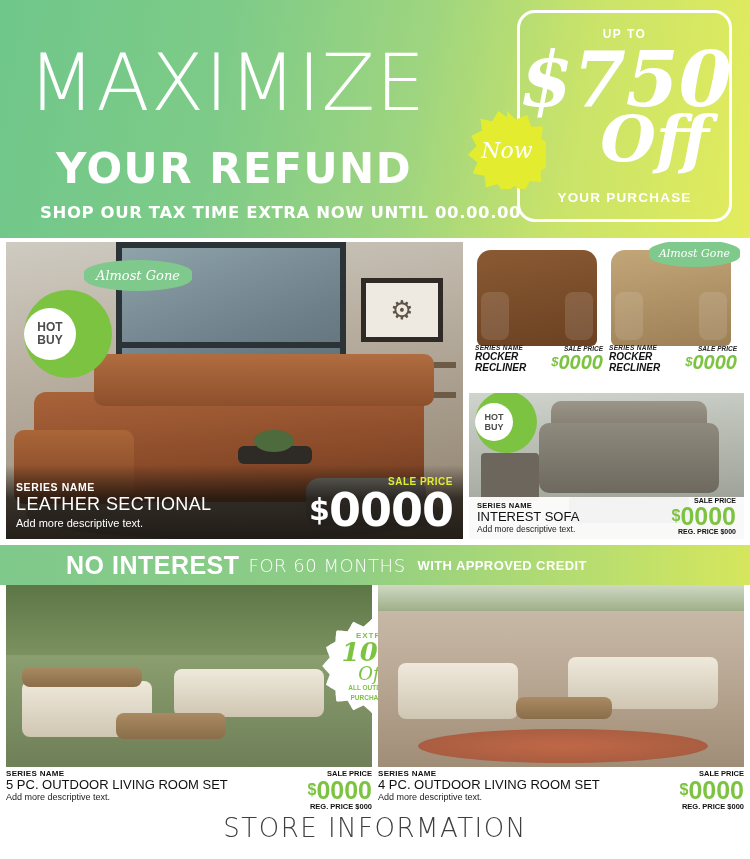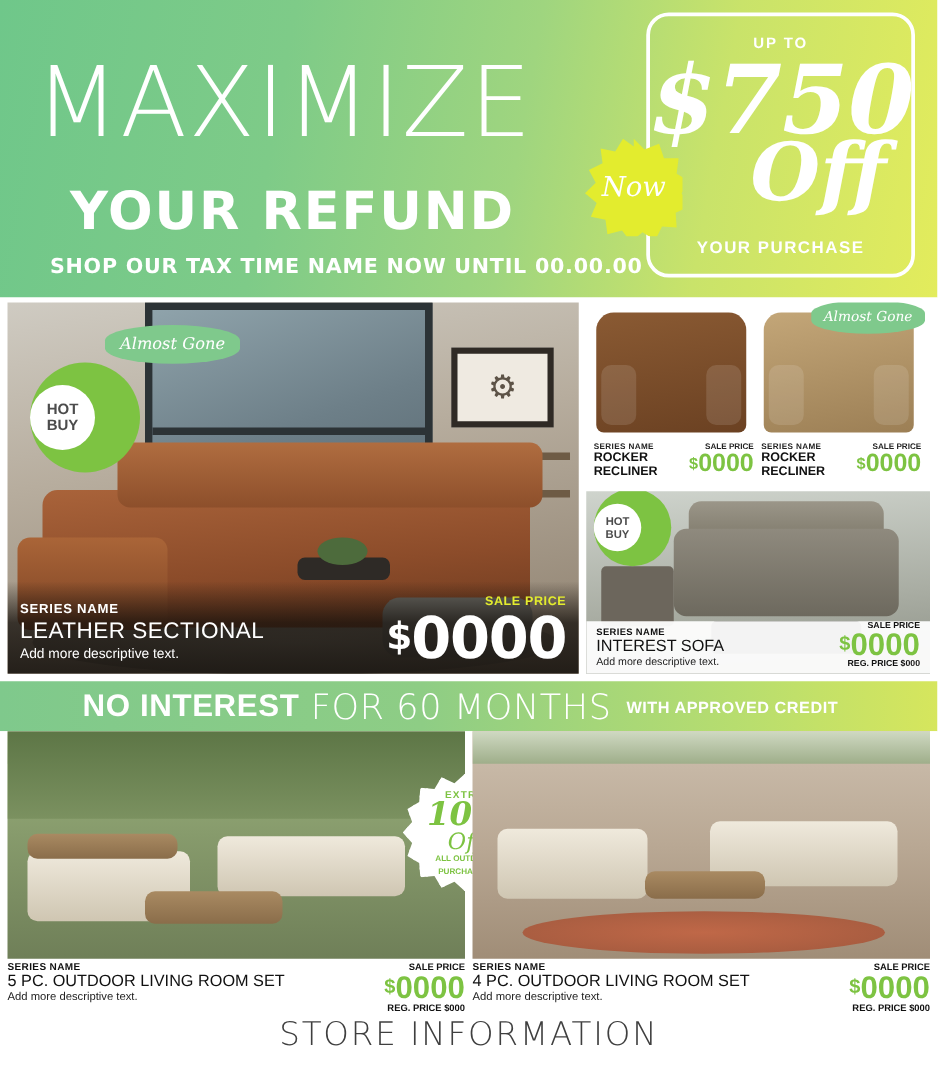--- a/index.html
+++ b/index.html
@@ -245,22 +245,22 @@
   }
   .rec-img.left { left: 8px; }
   .rec-img.right { left: 142px; background: linear-gradient(170deg,#c3a678 0%, #9c7f55 100%); }
   .rec-arm {
     position:absolute; bottom:6px; width:28px; height:48px; border-radius:8px;
     background: rgba(255,255,255,0.12);
   }
   .rec-arm.l { left:4px; } .rec-arm.r { right:4px; }
 
   .rec-info {
-    position:absolute; bottom:6px; display:flex; align-items:flex-start;
-    justify-content:space-between; width:128px;
+    position:absolute; bottom:16px; display:flex; align-items:center;
+    justify-content:space-between; width:128px;font-style:italic;
   }
   .rec-info.left { left:6px; }
   .rec-info.right { left:140px; }
   .rec-series { font-size:6.5px; font-weight:bold; letter-spacing:0.3px; color:#222; }
   .rec-name { font-size:10px; font-weight:bold; color:#111; line-height:11px; }
   .rec-pr-label { font-size:6.5px; font-weight:bold; color:#222; text-align:right; }
   .rec-price { font-size:20px; font-weight:bold; color:#7dc342; line-height:20px; }
   .rec-price .dollar { font-size:13px; vertical-align:top; }
 
   
@@ -303,21 +303,21 @@
 
   
   .finance-bar {
     position: relative;
     width: 750px; height: 40px;
     background: linear-gradient(90deg,#7fc98c 0%, #8ecd85 45%, #b9de6e 80%, #d6e65d 100%);
     display:flex; align-items:center; padding-left:66px;
     color:#ffffff;
   }
   .fin-strong { font-size:25px; font-weight:bold; letter-spacing:0.5px; }
-  .fin-normal { font-size:28px; font-weight:300; letter-spacing:0.5px; margin-left:9px; font-family:"DejaVu Sans", sans-serif; }
+  .fin-normal { font-size:18px; font-weight:300; letter-spacing:0.5px; margin-left:9px; font-family:"DejaVu Sans", sans-serif; }
   .fin-small { font-size:13px; font-weight:bold; margin-left:12px; letter-spacing:0.4px; }
 
   
   .row-outdoor {
     position: relative;
     width: 750px; height: 214px;
     background:#ffffff;
   }
   .tile-out {
     position:absolute; top:0; height:182px; overflow:hidden;
@@ -385,21 +385,21 @@
     font-family:"DejaVu Sans", sans-serif;
     font-weight:300;
   }
 </style>
 </head>
 <body>
 
 <div class="header">
   <div class="hdr-maximize">MAXIMIZE</div>
   <div class="hdr-refund">YOUR REFUND</div>
-  <div class="hdr-sub">SHOP OUR TAX TIME NAME NOW UNTIL 00.00.00</div>
+  <div class="hdr-sub">SHOP OUR TAX TIME EXTRA NOW UNTIL 00.00.00</div>
 
   <div class="offer-box">
     <div class="offer-upto">UP TO</div>
     <div class="offer-amt">$750</div>
     <div class="offer-off">Off</div>
     <div class="offer-your">YOUR PURCHASE</div>
     <div class="now-burst">Now</div>
   </div>
 </div>
 

